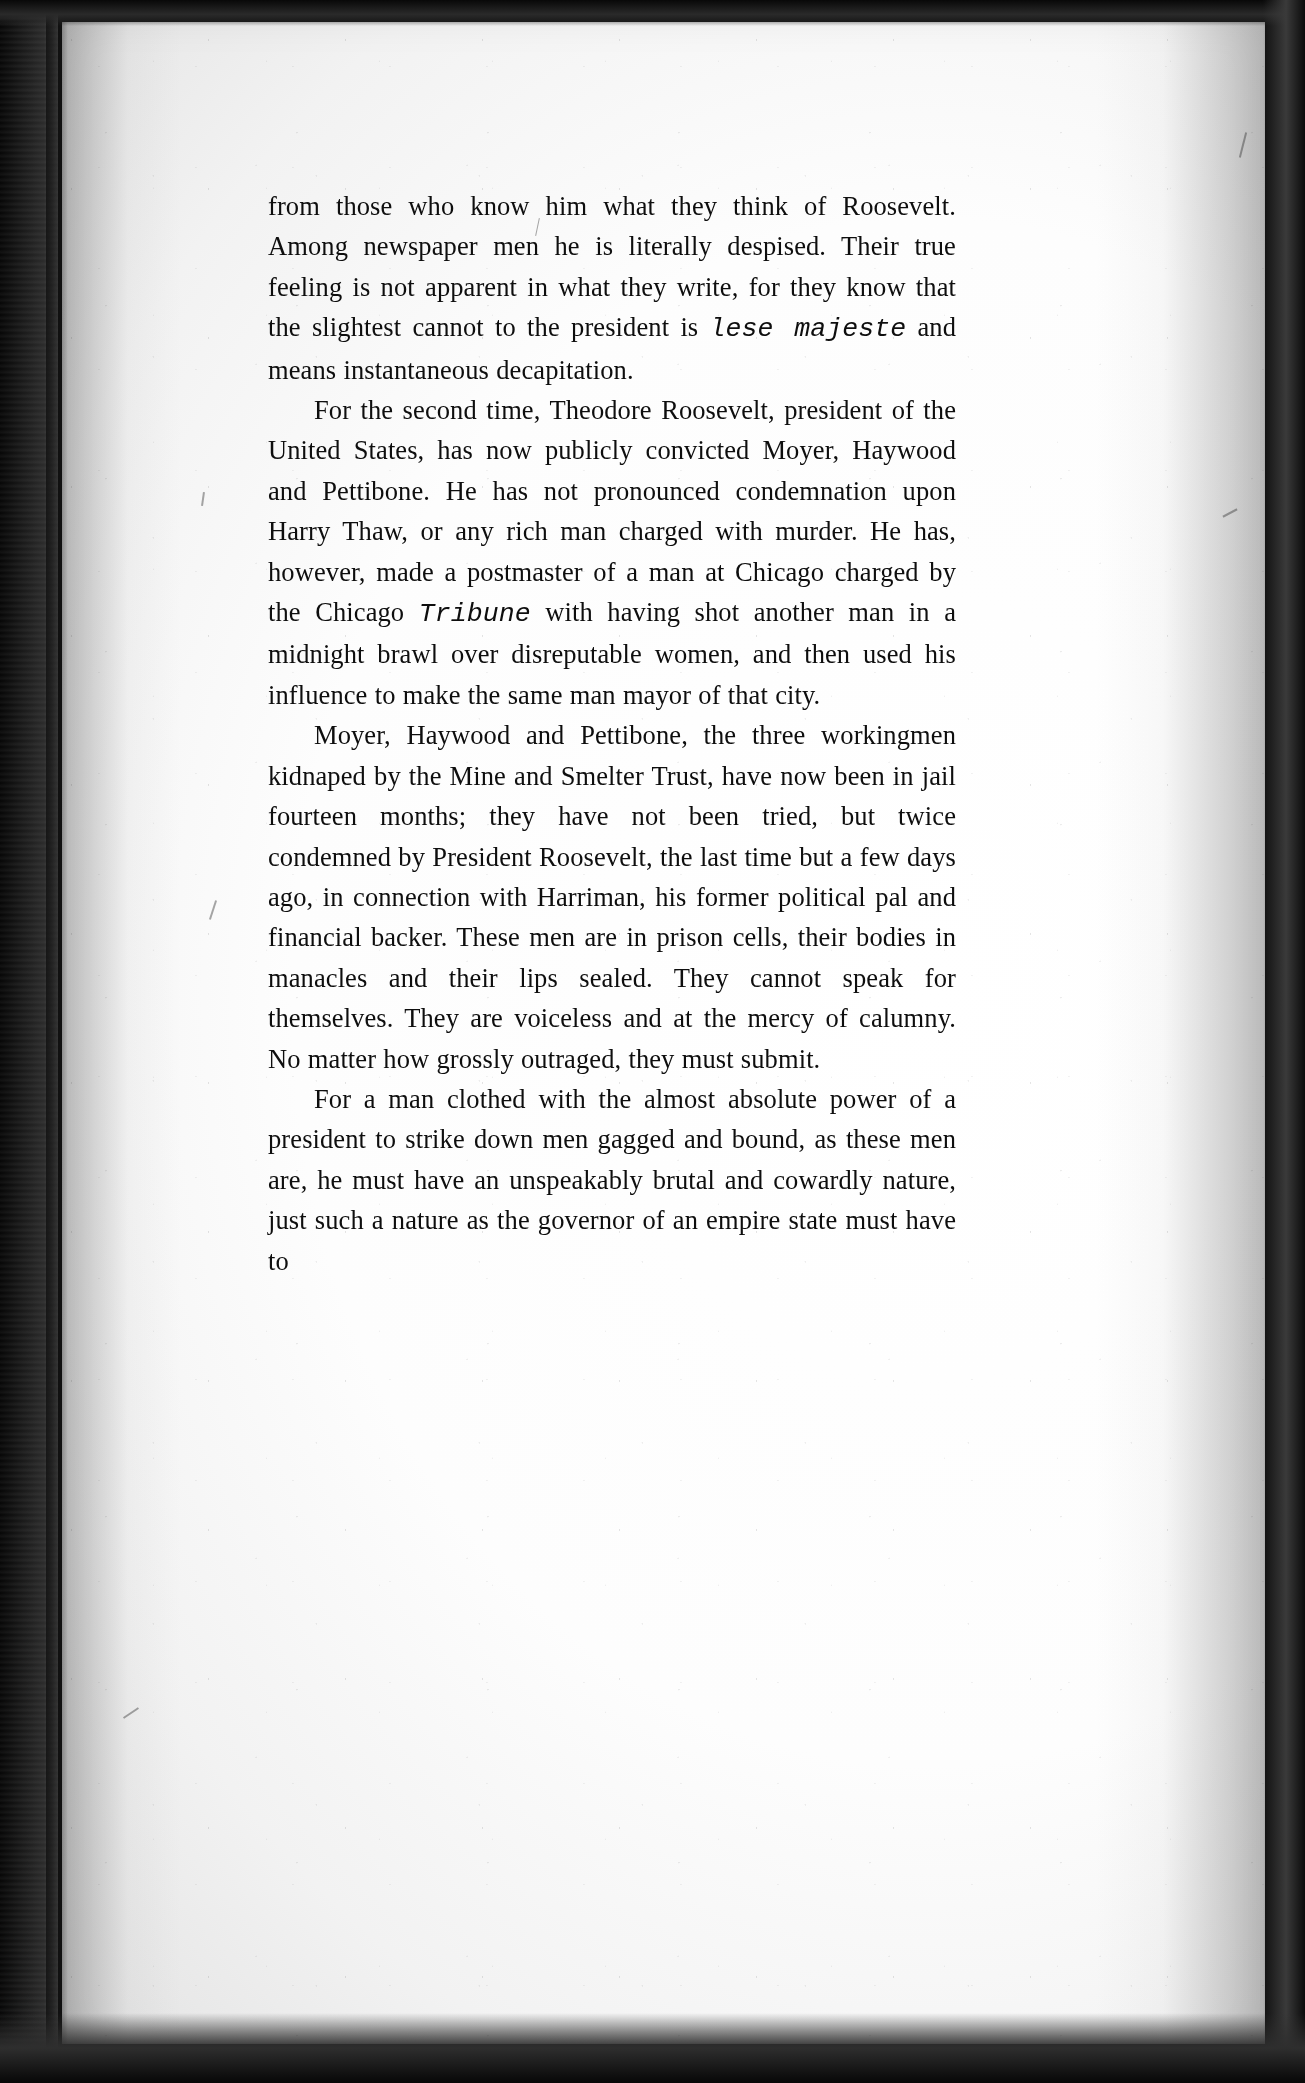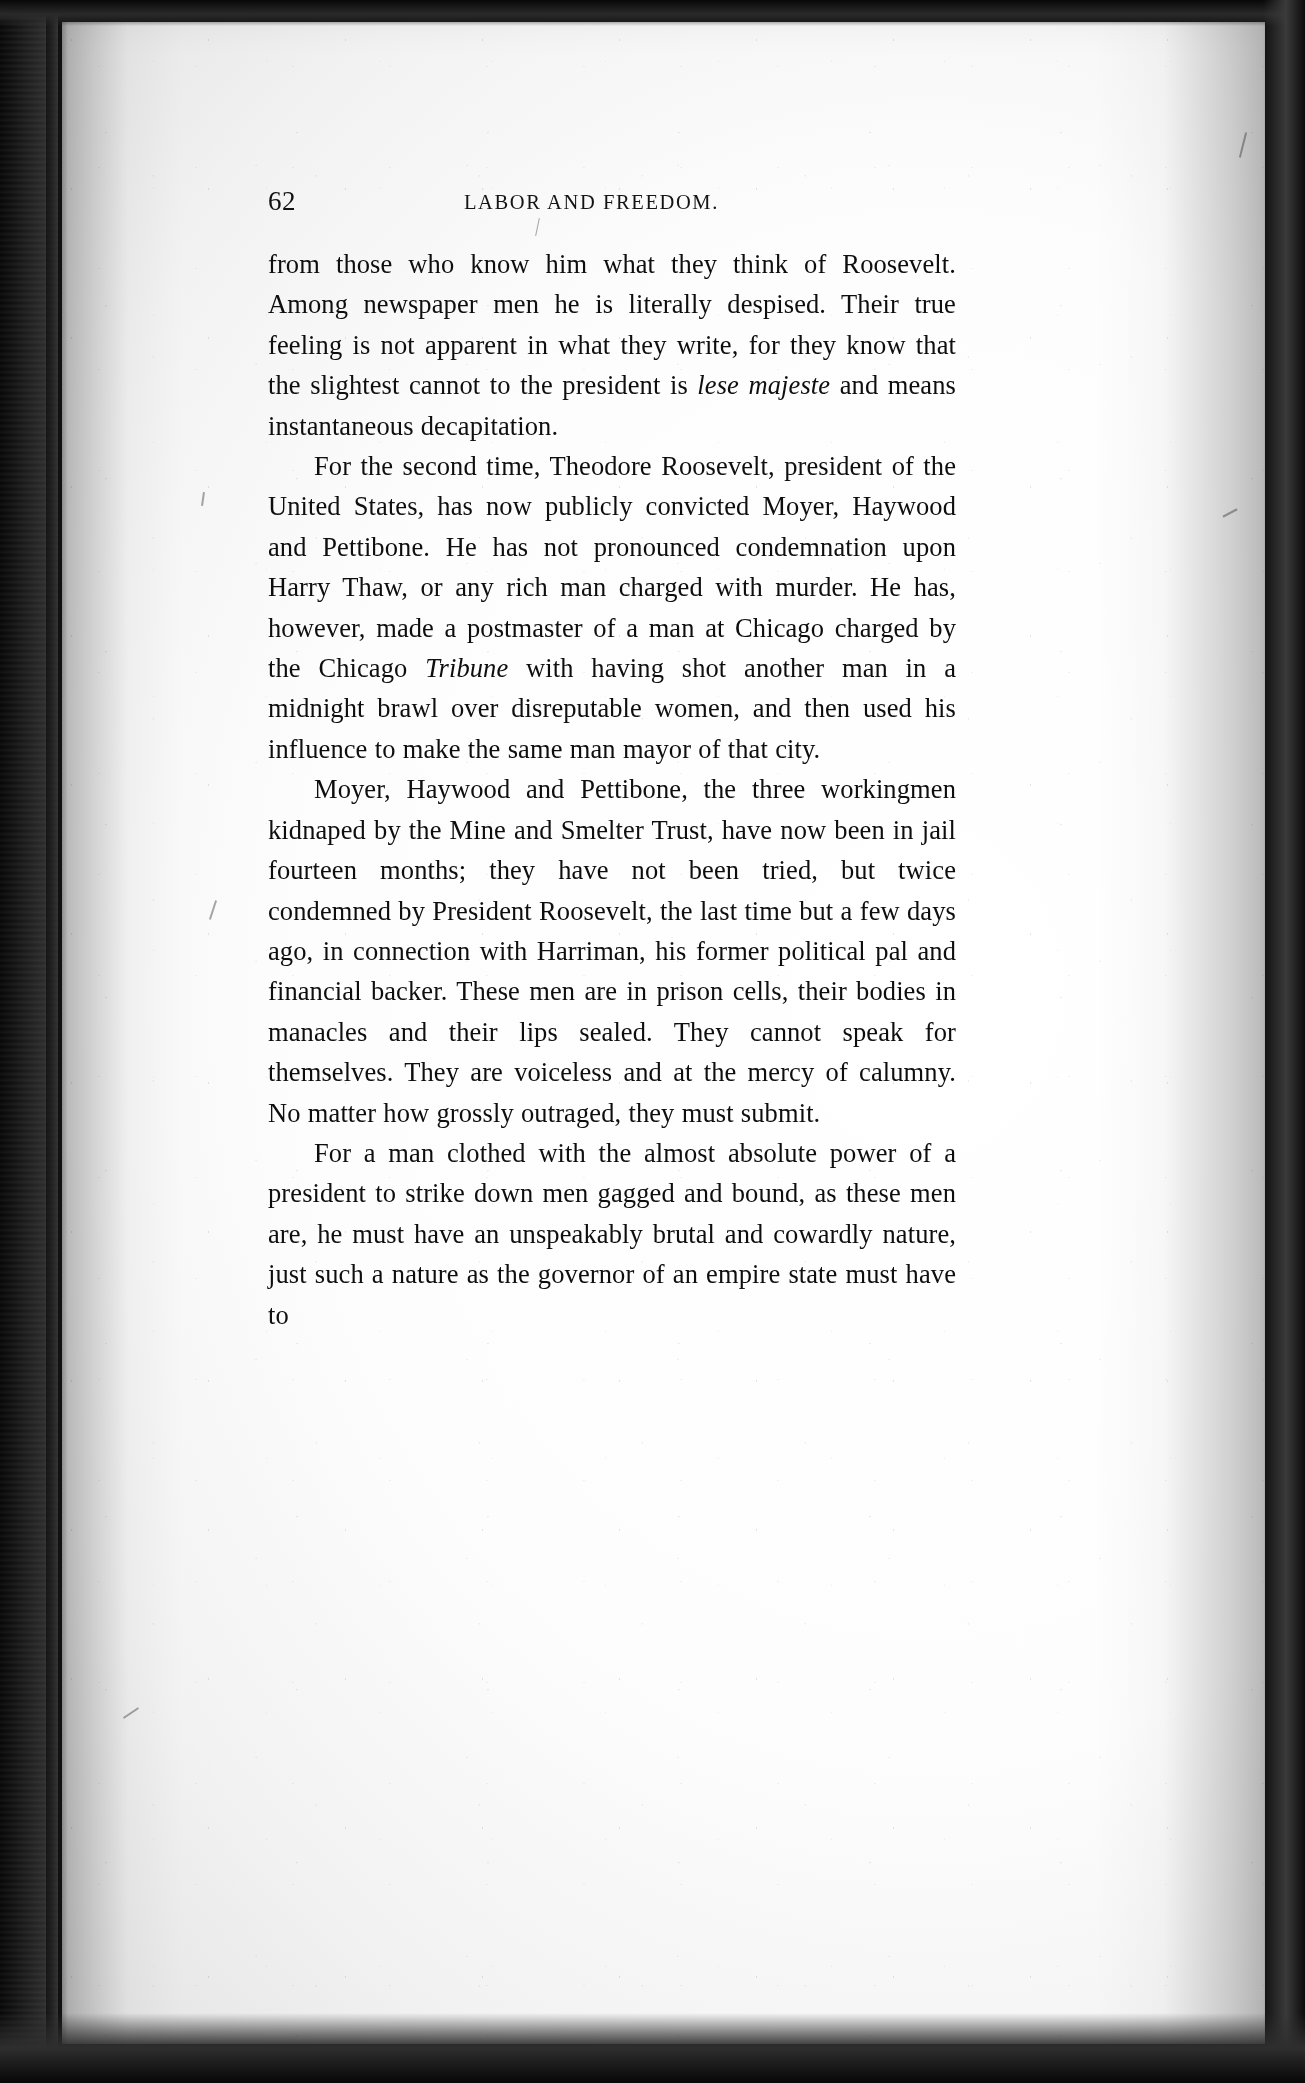--- a/index.html
+++ b/index.html
@@ -137,21 +137,21 @@
     line-height: 40.4px;
     color: #0e0e0e;
     text-align: justify;
     text-indent: 46px;
     letter-spacing: 0.1px;
     word-spacing: 0.5px;
   }
   p.para.first {
     text-indent: 0;
   }
-  i { font-style: italic; }
+  i { font-style: italic; font-family: Liberation Mono, monospace; }
 
   
   .mark {
     position: absolute;
     background: rgba(60,60,60,.45);
     pointer-events: none;
   }
   .mark.m1 { left: 475px; top: 196px; width: 1px; height: 18px; transform: rotate(12deg); }
   .mark.m2 { left: 140px; top: 470px; width: 2px; height: 14px; transform: rotate(8deg); }
   .mark.m3 { left: 150px; top: 878px; width: 2px; height: 20px; transform: rotate(18deg); }
@@ -170,24 +170,20 @@
 
     <div class="mark m1"></div>
     <div class="mark m2"></div>
     <div class="mark m3"></div>
     <div class="mark m4"></div>
     <div class="mark m5"></div>
     <div class="mark m6"></div>
 
     <div class="textcol">
 
-      <div class="header-line">
-        <div class="folio">62</div>
-        <div class="running-head">LABOR AND FREEDOM.</div>
-      </div>
 
       <p class="para first"><span>from those who know him what they think of Roosevelt. Among newspaper men he is literally despised. Their true feeling is not apparent in what they write, for they know that the slightest cannot to the president is </span><i>lese majeste</i><span> and means instantaneous decapitation.</span></p>
 
       <p class="para"><span>For the second time, Theodore Roosevelt, president of the United States, has now publicly convicted Moyer, Haywood and Pettibone. He has not pronounced condemnation upon Harry Thaw, or any rich man charged with murder. He has, however, made a postmaster of a man at Chicago charged by the Chicago </span><i>Tribune</i><span> with having shot another man in a midnight brawl over disreputable women, and then used his influence to make the same man mayor of that city.</span></p>
 
       <p class="para"><span>Moyer, Haywood and Pettibone, the three workingmen kidnaped by the Mine and Smelter Trust, have now been in jail fourteen months; they have not been tried, but twice condemned by President Roosevelt, the last time but a few days ago, in connection with Harriman, his former political pal and financial backer. These men are in prison cells, their bodies in manacles and their lips sealed. They cannot speak for themselves. They are voiceless and at the mercy of calumny. No matter how grossly outraged, they must submit.</span></p>
 
       <p class="para"><span>For a man clothed with the almost absolute power of a president to strike down men gagged and bound, as these men are, he must have an unspeakably brutal and cowardly nature, just such a nature as the governor of an empire state must have to</span></p>
 
     </div>

